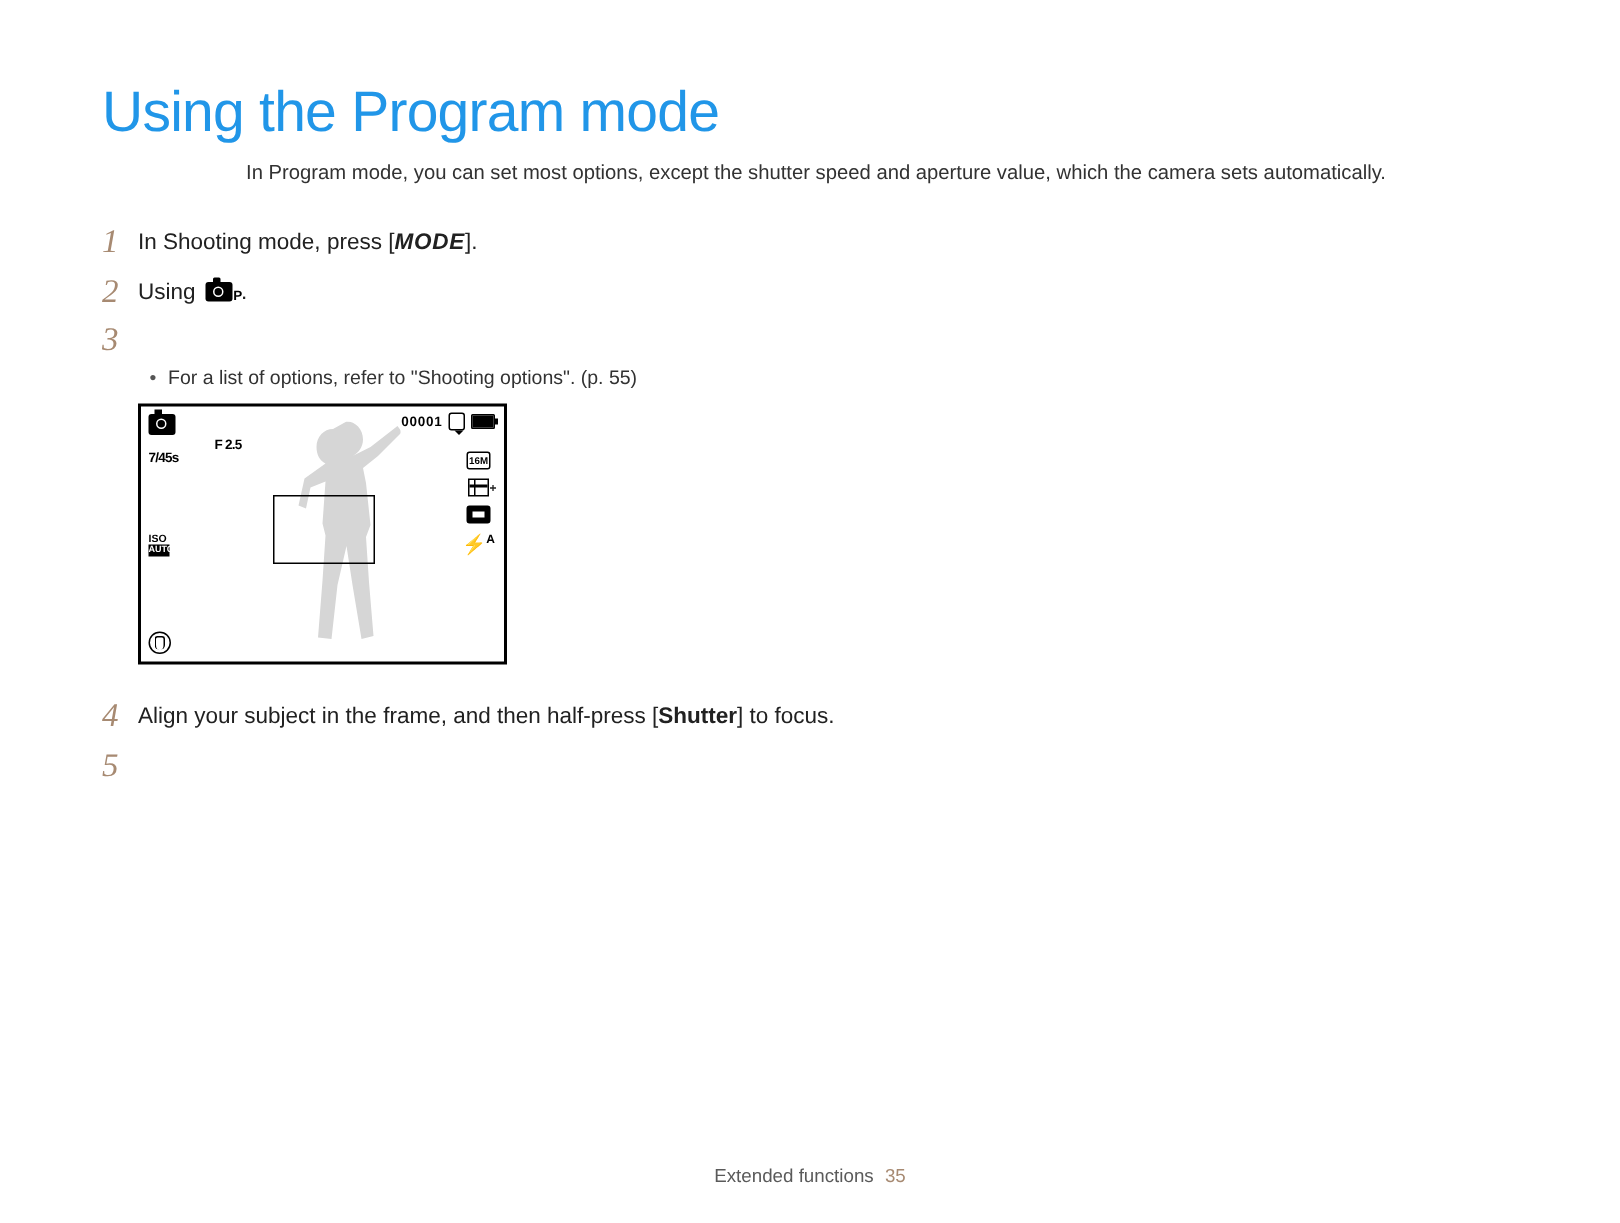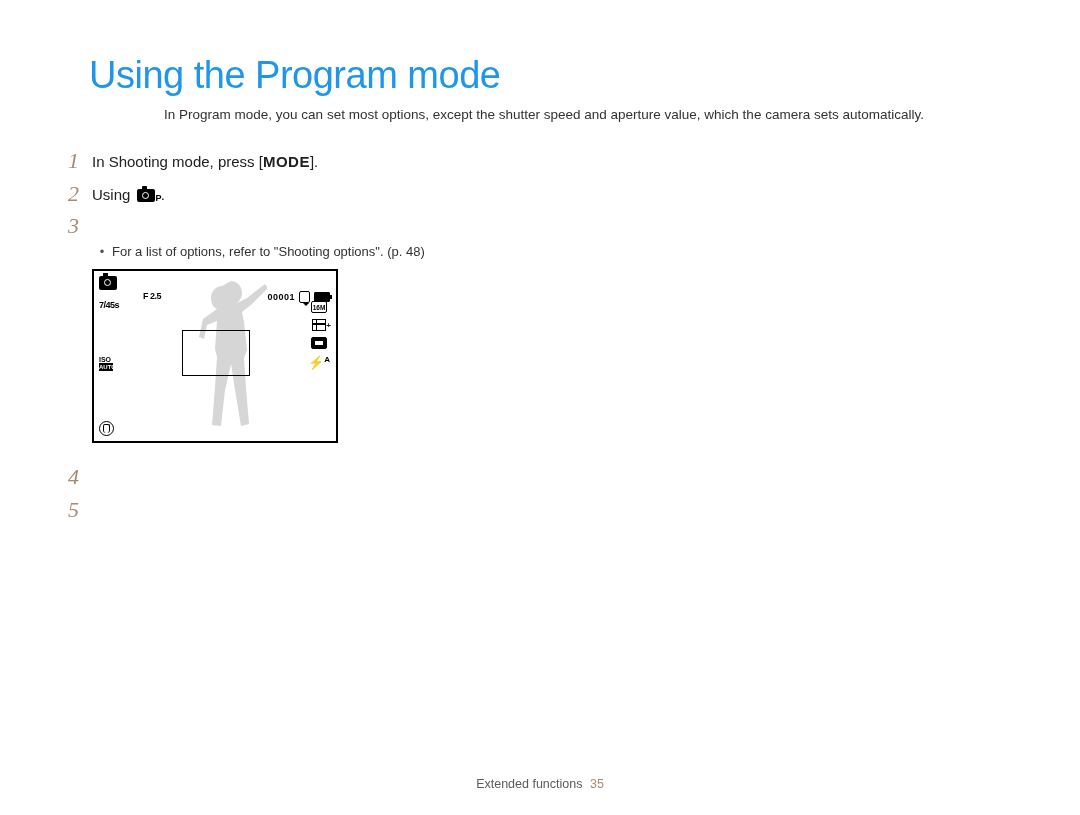--- a/index.html
+++ b/index.html
@@ -18,21 +18,20 @@
     .page {
       padding: 54px 60px 0 68px;
     }
     .title {
       font-size: 38px;
       font-weight: 400;
       color: #2196e8;
       font-family: Arial, Helvetica, sans-serif;
       letter-spacing: -0.5px;
       margin-bottom: 8px;
-      margin-left: 21px;
     }
     .intro {
       font-size: 13.5px;
       color: #323232;
       line-height: 1.5;
       font-weight: 400;
       margin-bottom: 24px;
       text-align: center;
     }
     .steps {
@@ -58,20 +57,21 @@
       line-height: 1.5;
       padding-top: 2px;
     }
     .step-body .bold {
       font-weight: bold;
     }
     .mode-label {
       font-weight: bold;
       font-family: Arial, sans-serif;
       letter-spacing: 0.5px;
+      font-style: italic;
     }
     .substep {
       display: flex;
       align-items: flex-start;
       margin-top: 6px;
       margin-bottom: 10px;
       font-size: 13px;
       color: #323232;
     }
     .substep .bullet {
@@ -222,21 +222,20 @@
       border-radius: 2px 2px 3px 3px;
       border-bottom:none;
     }
     .cs-top-right {
       position: absolute;
       top: 4px;
       right: 6px;
       display: flex;
       align-items: center;
       gap: 4px;
-      margin-top: 16px;
     }
     .cs-counter {
       font-size: 9px;
       font-weight: bold;
       letter-spacing: 0.5px;
       color: #000;
       font-family: 'Arial Black', Arial, sans-serif;
     }
     .cs-card {
       width: 11px;
@@ -381,21 +380,21 @@
           </span>
         <span>.</span>
       </span>
     </li>
 
     <li class="step" style="margin-bottom:2px;">
       <span class="step-num">3</span>
     </li>
     <div class="substep" style="margin-left:24px;">
       <span class="bullet">•</span>
-      <span>For a list of options, refer to "Shooting options". (p. 48)</span>
+      <span>For a list of options, refer to "Shooting options". (p. 55)</span>
     </div>
 
     <div class="camera-screen">
       <div class="cs-tl-icon"></div>
       <div class="cs-tl-lens"></div>
       <div class="cs-f25">F 2.5</div>
       <div class="cs-145s">7/45s</div>
       <div class="cs-iso">ISO</div>
       <div class="cs-iso-auto">AUTO</div>
       <div class="cs-hand"></div>
@@ -417,20 +416,23 @@
 
       <svg class="cs-person" viewBox="0 0 80 152">
         <path fill="#d6d6d6" d="M44 0 c6 0 11 5 11 12 c0 5 -3 9 -7 11 l12 -6 l18 -14 l3 4 l-16 16 l-10 8 l2 10 l3 28 l-3 8 l2 30 l3 36 l-8 2 l-6 -36 l-4 -26 l-6 26 l-4 36 l-9 -1 l3 -38 l2 -30 l-2 -8 l2 -28 l-10 4 l-3 14 l-5 -2 l4 -18 l14 -10 c-4 -2 -6 -6 -6 -11 c0 -7 5 -12 11 -12z"></path>
       </svg>
 
       <div class="cs-focus-frame"></div>
     </div>
 
     <li class="step">
       <span class="step-num">4</span>
+      <span class="step-body">
+        <span>Align your subject in the frame, and then half-press [</span><span class="bold">Shutter</span><span>] to focus.</span>
+      </span>
     </li>
 
     <li class="step">
       <span class="step-num">5</span>
     </li>
 
   </ol>
 </div>
 
 <div class="footer">

